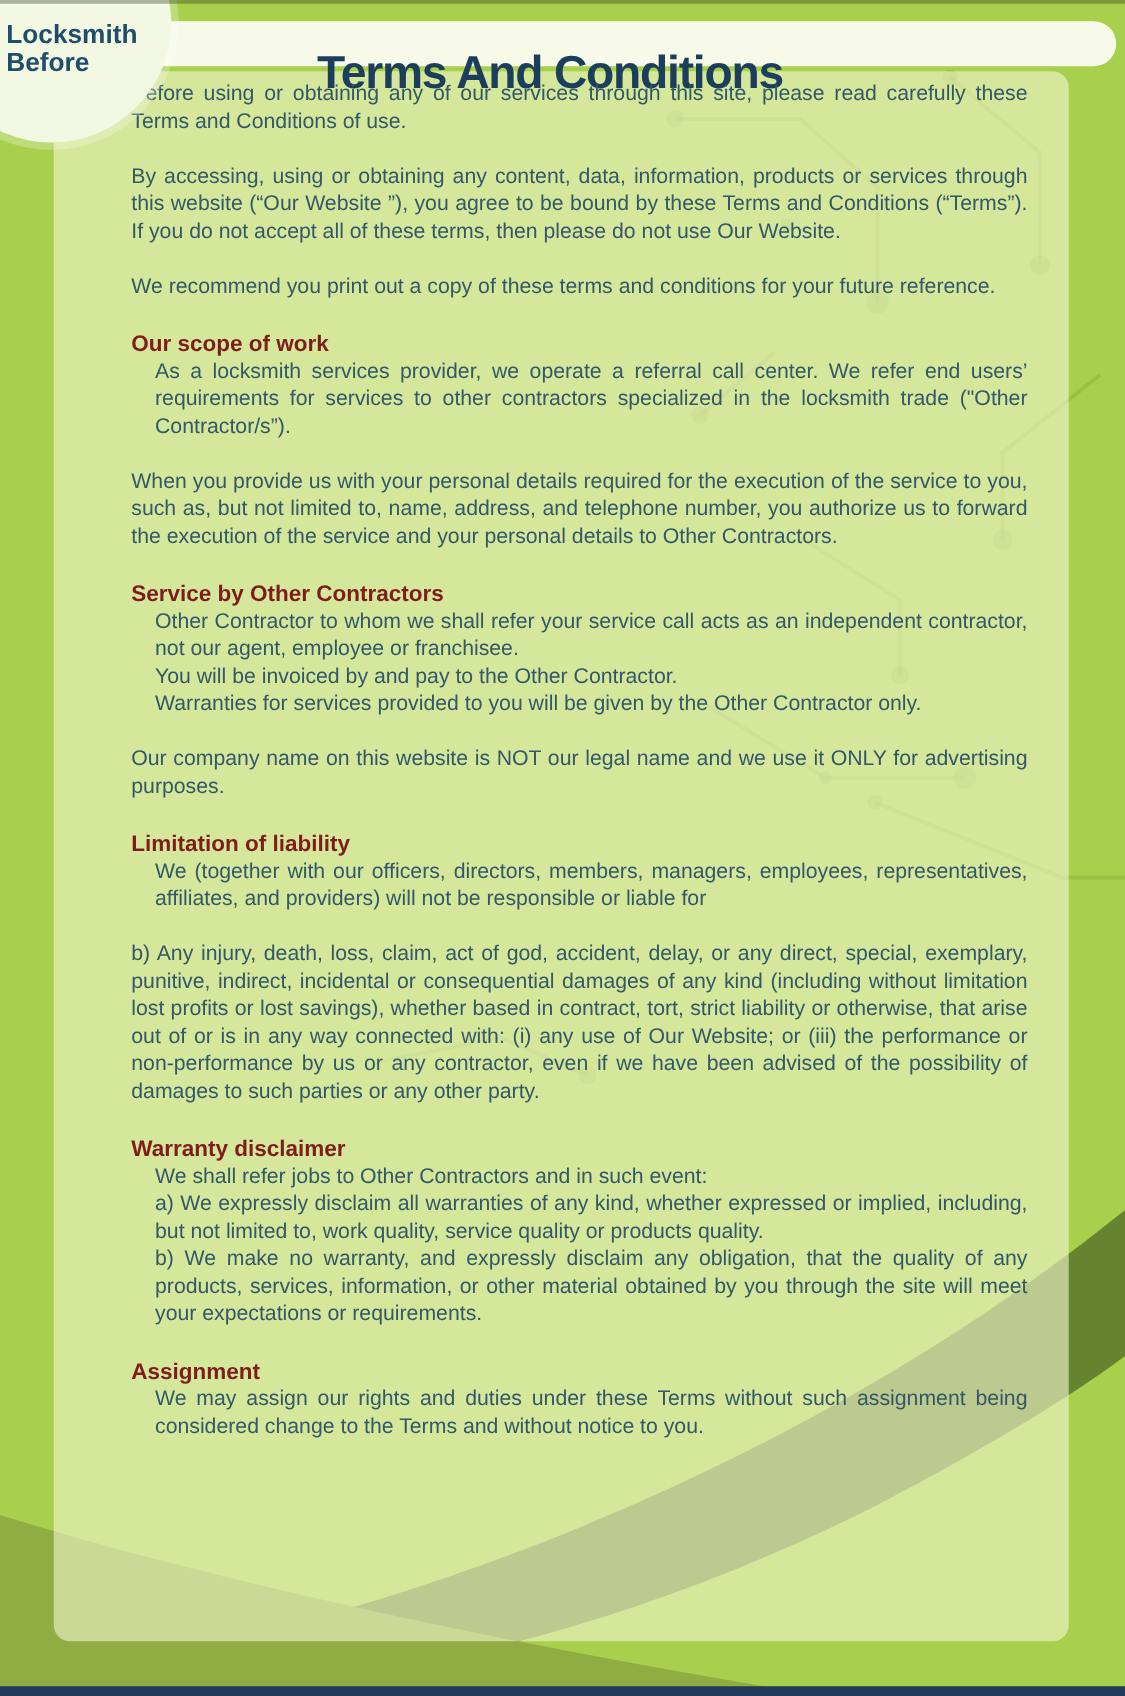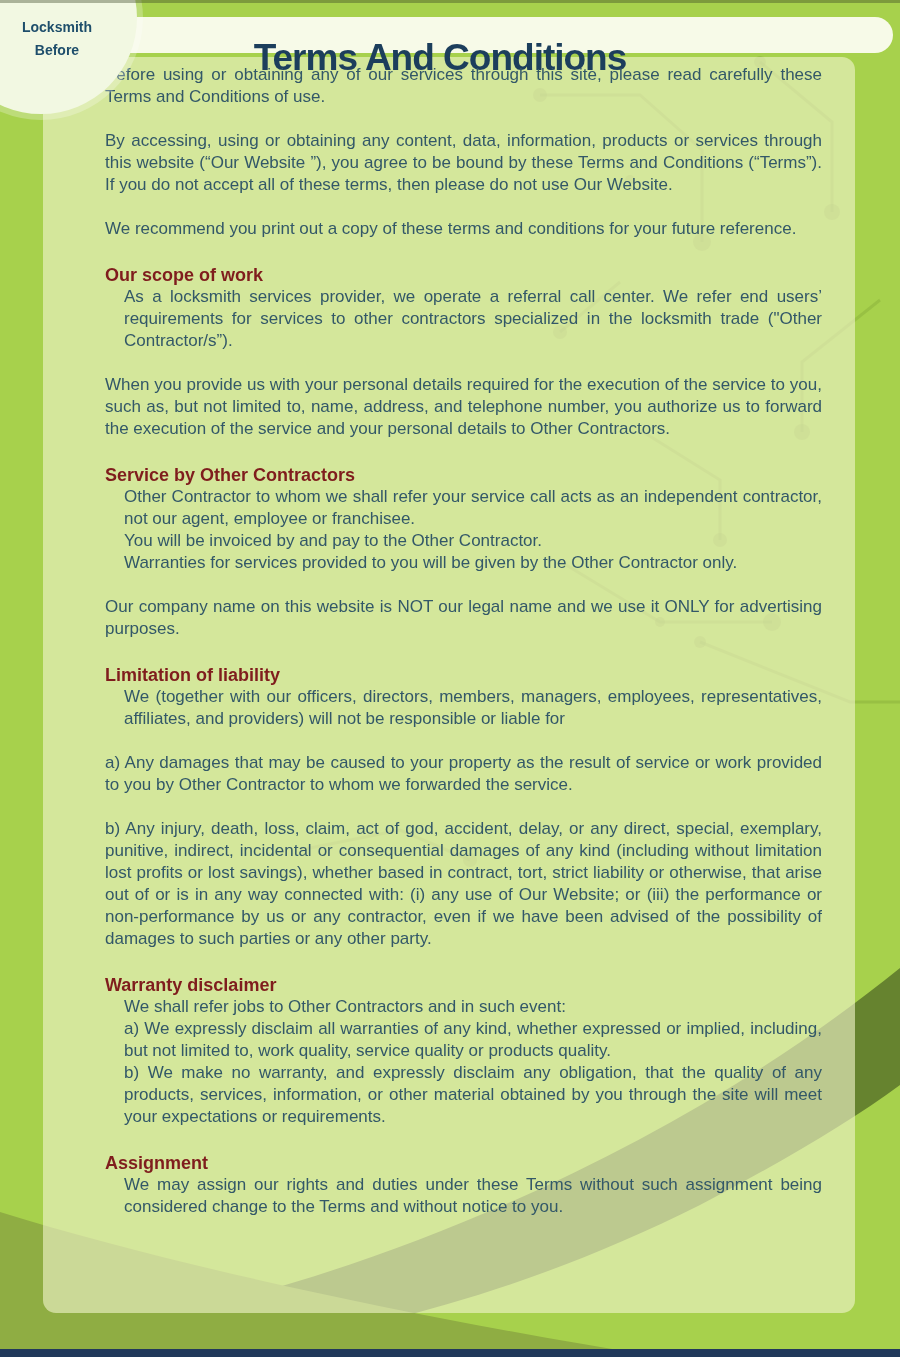--- a/index.html
+++ b/index.html
@@ -35,22 +35,21 @@
   .logo-circle{
     position:absolute;z-index:5;
     left:-55px;top:-78px;width:192px;height:192px;
     border-radius:50%;
     background:#f2f8e2;
     box-shadow:0 0 0 6px rgba(255,255,255,.25);
   }
   .logo-text{
     position:absolute;z-index:6;
     left:5px;top:16px;width:104px;
-    text-align:center;
-    font-size:14px;line-height:23px;font-weight:bold;
+    font-size:21px;line-height:23px;font-weight:bold;
     color:#1e4e6b;
   }
   
   .content{
     position:absolute;z-index:4;
     left:105px;top:64px;width:717px;
     color:#335868;
     font-size:17px;line-height:22px;
   }
   .para{
@@ -127,21 +126,20 @@
       <h3 class="sec-heading">Our scope of work</h3>
       <p class="para">As a locksmith services provider, we operate a referral call center. We refer end users’ requirements for services to other contractors specialized in the locksmith trade ("Other Contractor/s”).</p>
       <p class="para">When you provide us with your personal details required for the execution of the service to you, such as, but not limited to, name, address, and telephone number, you authorize us to forward the execution of the service and your personal details to Other Contractors.</p>
       <h3 class="sec-heading">Service by Other Contractors</h3>
       <p class="para">Other Contractor to whom we shall refer your service call acts as an independent contractor, not our agent, employee or franchisee.
 You will be invoiced by and pay to the Other Contractor.
 Warranties for services provided to you will be given by the Other Contractor only.</p>
       <p class="para">Our company name on this website is NOT our legal name and we use it ONLY for advertising purposes.</p>
       <h3 class="sec-heading">Limitation of liability</h3>
       <p class="para">We (together with our officers, directors, members, managers, employees, representatives, affiliates, and providers) will not be responsible or liable for</p>
-      <p class="para">a) Any damages that may be caused to your property as the result of service or work provided to you by Other Contractor to whom we forwarded the service.</p>
       <p class="para">b) Any injury, death, loss, claim, act of god, accident, delay, or any direct, special, exemplary, punitive, indirect, incidental or consequential damages of any kind (including without limitation lost profits or lost savings), whether based in contract, tort, strict liability or otherwise, that arise out of or is in any way connected with: (i) any use of Our Website; or (iii) the performance or non-performance by us or any contractor, even if we have been advised of the possibility of damages to such parties or any other party.</p>
       <h3 class="sec-heading">Warranty disclaimer</h3>
       <p class="para">We shall refer jobs to Other Contractors and in such event:
 a) We expressly disclaim all warranties of any kind, whether expressed or implied, including, but not limited to, work quality, service quality or products quality.
 b) We make no warranty, and expressly disclaim any obligation, that the quality of any products, services, information, or other material obtained by you through the site will meet your expectations or requirements.</p>
       <h3 class="sec-heading">Assignment</h3>
       <p class="para">We may assign our rights and duties under these Terms without such assignment being considered change to the Terms and without notice to you.</p>
     </div>
 </div>
 

